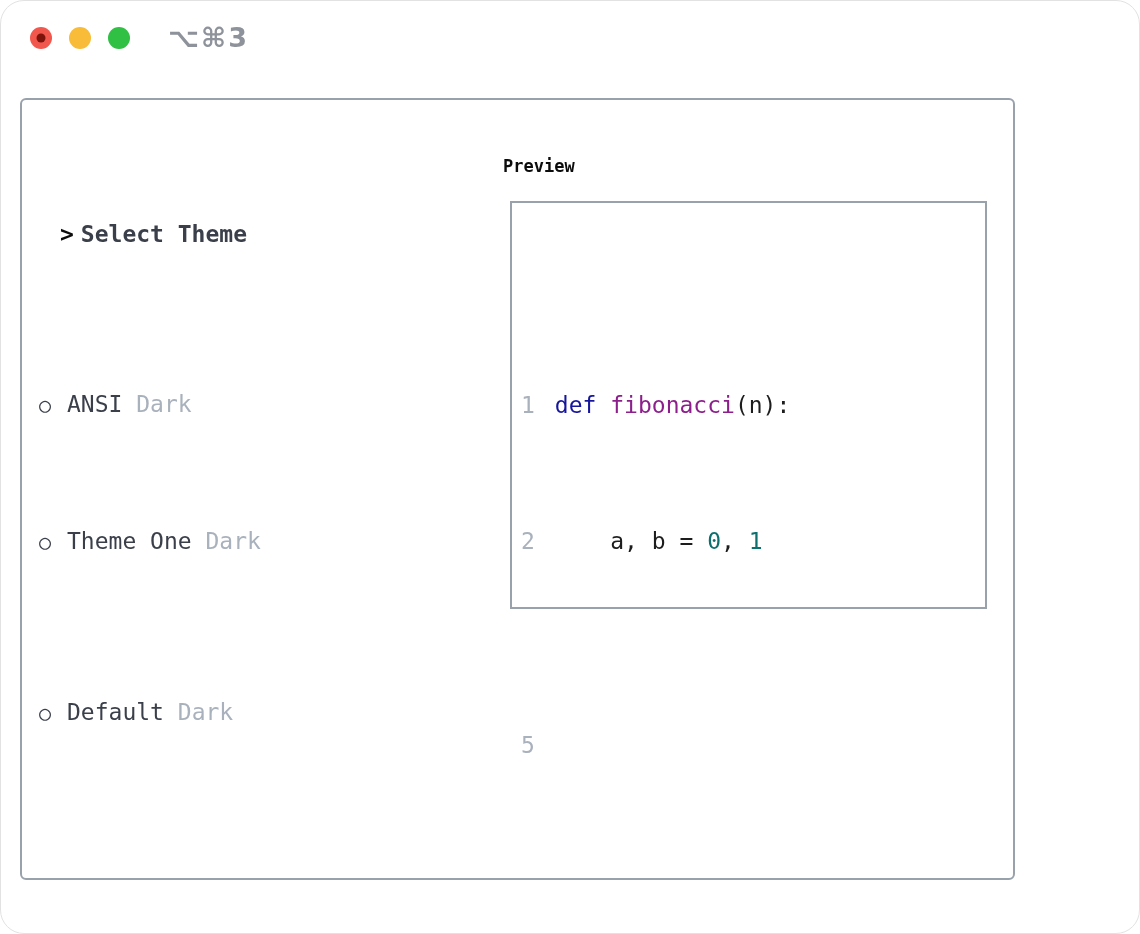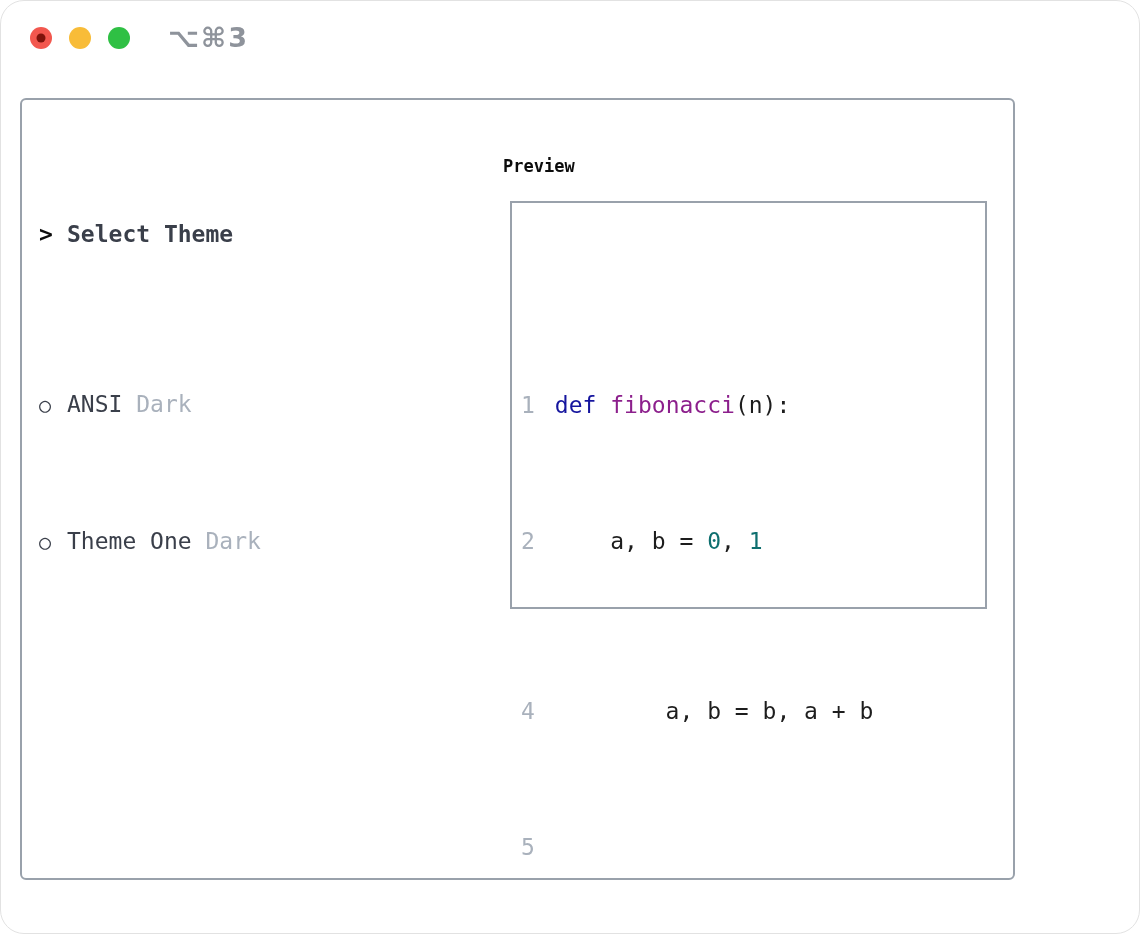--- a/index.html
+++ b/index.html
@@ -29,21 +29,21 @@
     border:2px solid var(--border);border-radius:6px;box-sizing:border-box;
   }
   .left-col{
     position:absolute;left:17px;top:49px;font-size:23px;line-height:34px;
     color:var(--text);white-space:pre;
   }
   .row{white-space:pre;}
   .marker{
     display:inline-block;width:28px;font-size:20px;color:var(--text);
   }
-  .header-row{font-weight:bold;color:var(--heading);}
+  .header-row{font-weight:bold;color:var(--heading);text-align:center;}
   .header-row .marker{font-size:23px;font-weight:bold;color:var(--heading);}
   .tname{color:var(--text);}
   .variant{color:var(--muted);}
   
   .preview-label{
     position:absolute;left:481px;top:49px;font-size:17px;line-height:34px;
     font-weight:bold;color:var(--heading);
   }
   .preview-box{
     position:absolute;left:488px;top:101px;width:477px;height:408px;
@@ -81,20 +81,21 @@
   <div class="panel">
 
     <div class="left-col">
       <div class="row header-row"><span class="marker">&gt;</span><span class="tname">Select Theme</span></div>
       <div id="theme-items">
   <div class="row"><span class="marker">○</span><span class="tname">ANSI</span><span class="variant"> Dark</span></div>
 
   <div class="row"><span class="marker">○</span><span class="tname">Theme One</span><span class="variant"> Dark</span></div>
 
 
+  <div class="row"><span class="marker">○</span><span class="tname">Default</span><span class="variant"> Dark</span></div>
 
   
 
   
 
   
 
   
 
   
@@ -114,21 +115,20 @@
     <div class="preview-label">Preview</div>
 
     <div class="preview-box">
       <div class="code">
         <div id="code-lines">
   <div class="cline"><span class="num">1</span><span class="segs"><span class="tok-kwd">def</span><span class="tok-pln"> </span><span class="tok-typ">fibonacci</span><span class="tok-pln">(n):</span></span></div>
 
   <div class="cline"><span class="num">2</span><span class="segs"><span class="tok-pln">    a, b = </span><span class="tok-lit">0</span><span class="tok-pln">, </span><span class="tok-lit">1</span></span></div>
 
 
-  <div class="cline"><span class="num">4</span><span class="segs"><span class="tok-pln">        a, b = b, a + b</span></span></div>
 
   <div class="cline"><span class="num">5</span></div>
 </div>
         
       </div>
     </div>
 
   </div>
 </div>
 

